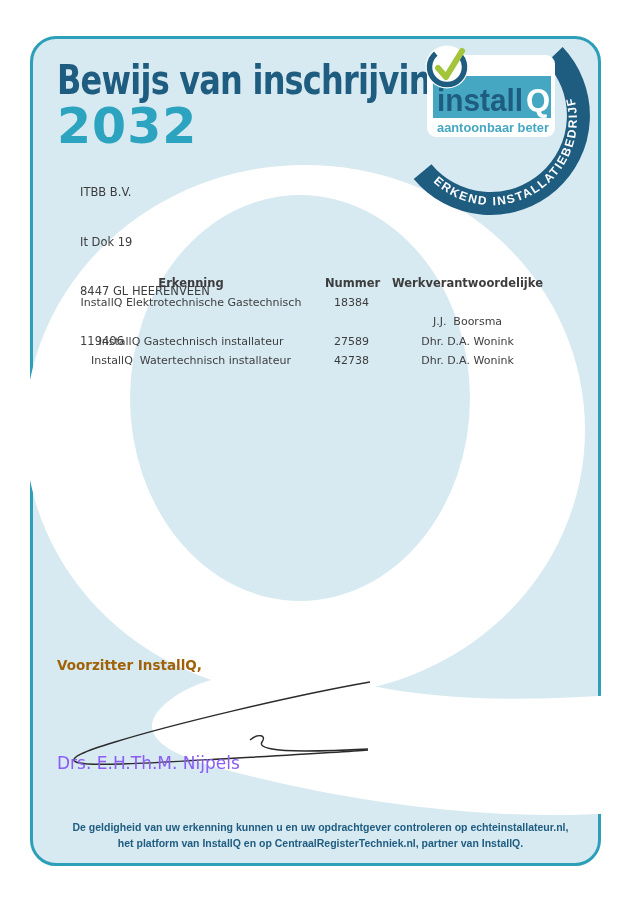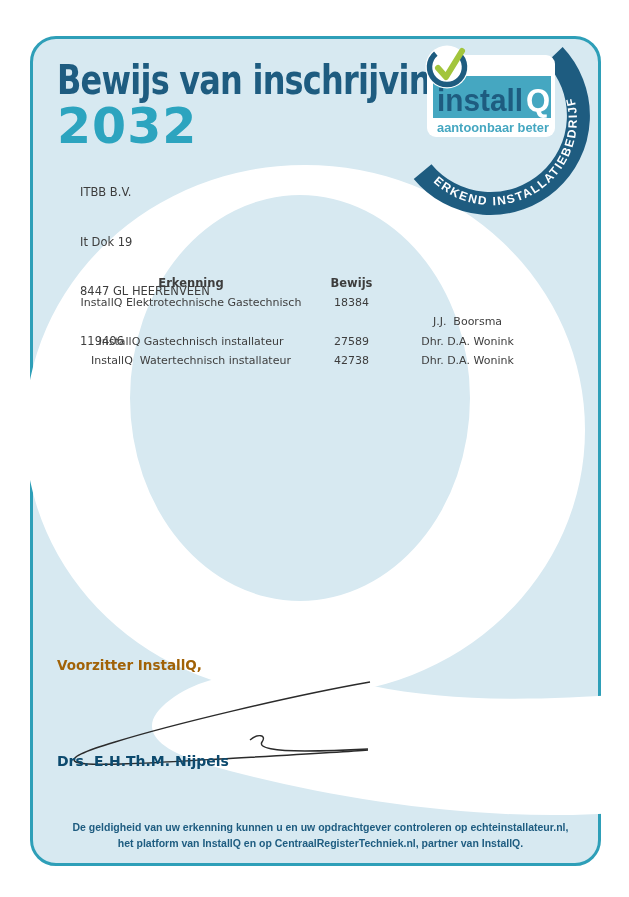--- a/index.html
+++ b/index.html
@@ -12,21 +12,21 @@
   .title{position:absolute;left:57px;top:56px;color:#1e5c80;font-weight:bold;
          font-size:41px;letter-spacing:-1px;white-space:nowrap;}
   .title span{display:inline-block;transform:scaleX(0.78);transform-origin:left;}
   .year{position:absolute;left:57px;top:98px;color:#2ca4bf;font-weight:bold;font-size:49px;letter-spacing:1px;}
   .addr{position:absolute;left:57px;top:151px;color:#3d3d3d;font-size:11.5px;line-height:16.5px;white-space:pre;margin-left:23px;}
   .tbl{position:absolute;left:57px;top:276px;width:500px;color:#3d3d3d;font-size:11px;}
   .trow{display:grid;grid-template-columns:268px 53px auto;height:19.5px;align-items:start;text-align:center;}
   .trow div{white-space:pre;}
   .thead div{font-weight:bold;font-size:11.5px;}
   .sig-label{position:absolute;left:57px;top:657px;color:#a16207;font-weight:bold;font-size:13.5px;}
-  .sig-name{position:absolute;left:57px;top:753px;color:#0c4a6e;font-weight:bold;font-size:14px;}
+  .sig-name{position:absolute;left:57px;top:753px;color:#8b5cf6;font-weight:normal;font-size:17px;}
   .sig-svg{position:absolute;left:60px;top:670px;}
   .footer{position:absolute;left:30px;top:820px;width:581px;text-align:center;color:#1e5c80;
           font-family:"Liberation Sans",sans-serif;font-size:10.5px;font-weight:bold;line-height:15.5px;}
   .logo{position:absolute;left:400px;top:28px;width:220px;height:205px;}
 </style>
 </head>
 <body>
 
 <div class="page">
 
@@ -68,21 +68,22 @@
     <div class="addr">
       <div>ITBB B.V.</div>
       <div>It Dok 19</div>
       <div>8447 GL HEERENVEEN</div>
       <div>119406</div>
     </div>
 
     <div class="tbl">
       <div class="trow thead">
         <div>Erkenning</div>
-        <div>Bewijs</div>
+        <div>Nummer</div>
+        <div>Werkverantwoordelijke</div>
       </div>
       <div class="trow">
         <div>InstallQ Elektrotechnische Gastechnisch</div>
         <div>18384</div>
         <div></div>
       </div>
       <div class="trow">
         <div></div>
         <div></div>
         <div>J.J.  Boorsma</div>

